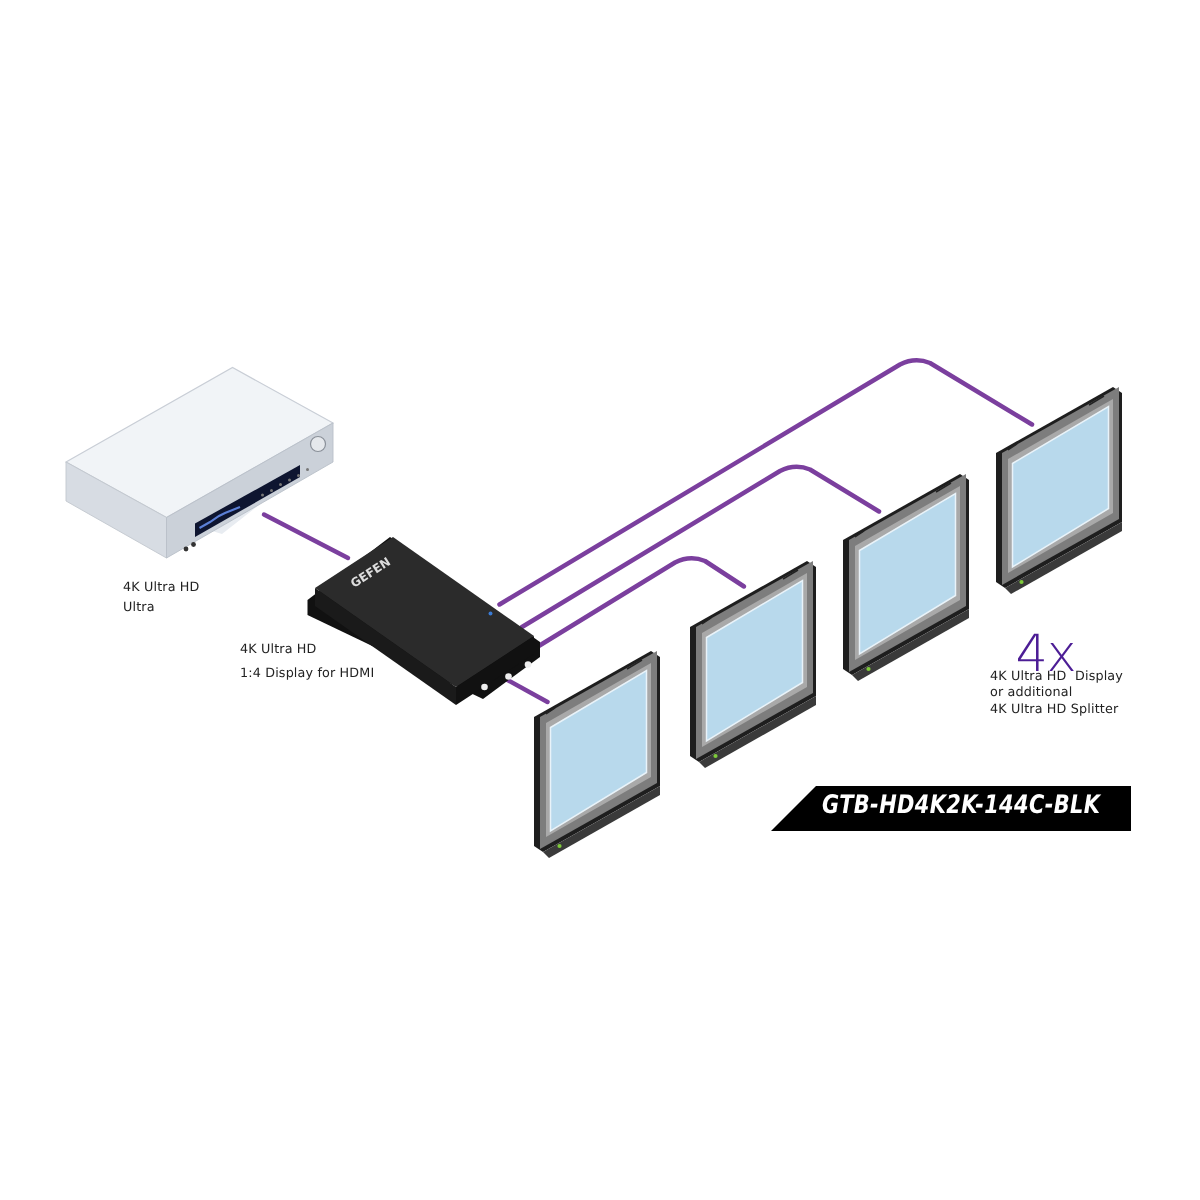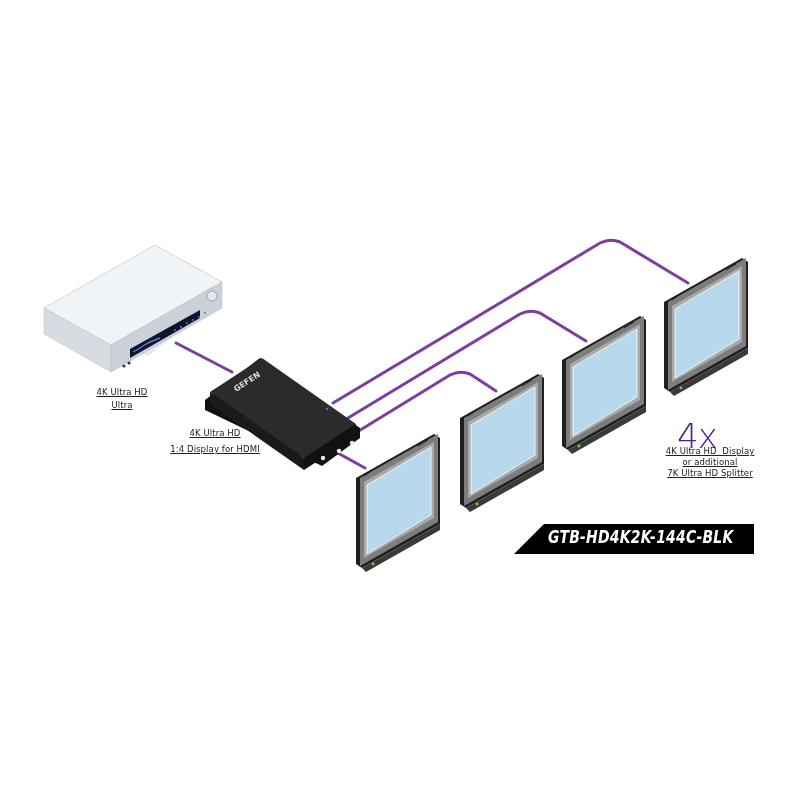--- a/index.html
+++ b/index.html
@@ -1,18 +1,18 @@
 <!DOCTYPE html>
 <html><head>
 <meta charset="utf-8">
 <style>
   html, body { margin: 0; padding: 0; background: #ffffff; }
   body { width: 800px; height: 800px; position: relative; overflow: hidden; font-family: "Liberation Sans", "DejaVu Sans", sans-serif; }
   #canvas { position: absolute; left: 0; top: 0; width: 800px; height: 800px; }
-  .label { position: absolute; color: #222; font-size: 8.5px; line-height: 13px; text-align: center; font-family: "DejaVu Sans", sans-serif; letter-spacing: 0.1px; text-decoration: underline; }
+  .label { position: absolute; color: #222; font-size: 8.5px; line-height: 13px; font-family: "DejaVu Sans", sans-serif; letter-spacing: 0.1px; }
   .big-4x { position: absolute; left: 677px; top: 416px; font-size: 34px; color: #4c1d95; font-family: "DejaVu Sans", sans-serif; font-weight: 300; letter-spacing: -1px; }
   .model-text { position: absolute; left: 548px; top: 527px; font-family: "DejaVu Sans", sans-serif; font-weight: bold; font-style: italic; font-size: 17px; color: #fff; letter-spacing: 0.3px; transform: scaleX(0.82); transform-origin: left center; white-space: nowrap; }
 </style>
 </head>
 <body>
 
 <svg id="canvas" viewBox="0 0 800 800" xmlns="http://www.w3.org/2000/svg">
 
   <g fill="none" stroke="#7b3f9e" stroke-width="3" stroke-linecap="round" stroke-linejoin="round">
     <path d="M176 343 L232 372"></path>
@@ -84,16 +84,16 @@
 <div class="label" style="left:160px; top:427px; width:110px;">
   <div>4K Ultra HD</div>
   <div style="margin-top:3px;">1:4 Display for HDMI</div>
 </div>
 
 <div class="big-4x">4x</div>
 
 <div class="label" style="left:660px; top:446px; width:100px; line-height:11px;">
   <div style="white-space:pre;">4K Ultra HD  Display</div>
   <div>or additional</div>
-  <div>7K Ultra HD Splitter</div>
+  <div>4K Ultra HD Splitter</div>
 </div>
 
 <div class="model-text">GTB-HD4K2K-144C-BLK</div>
 
 </body></html>

